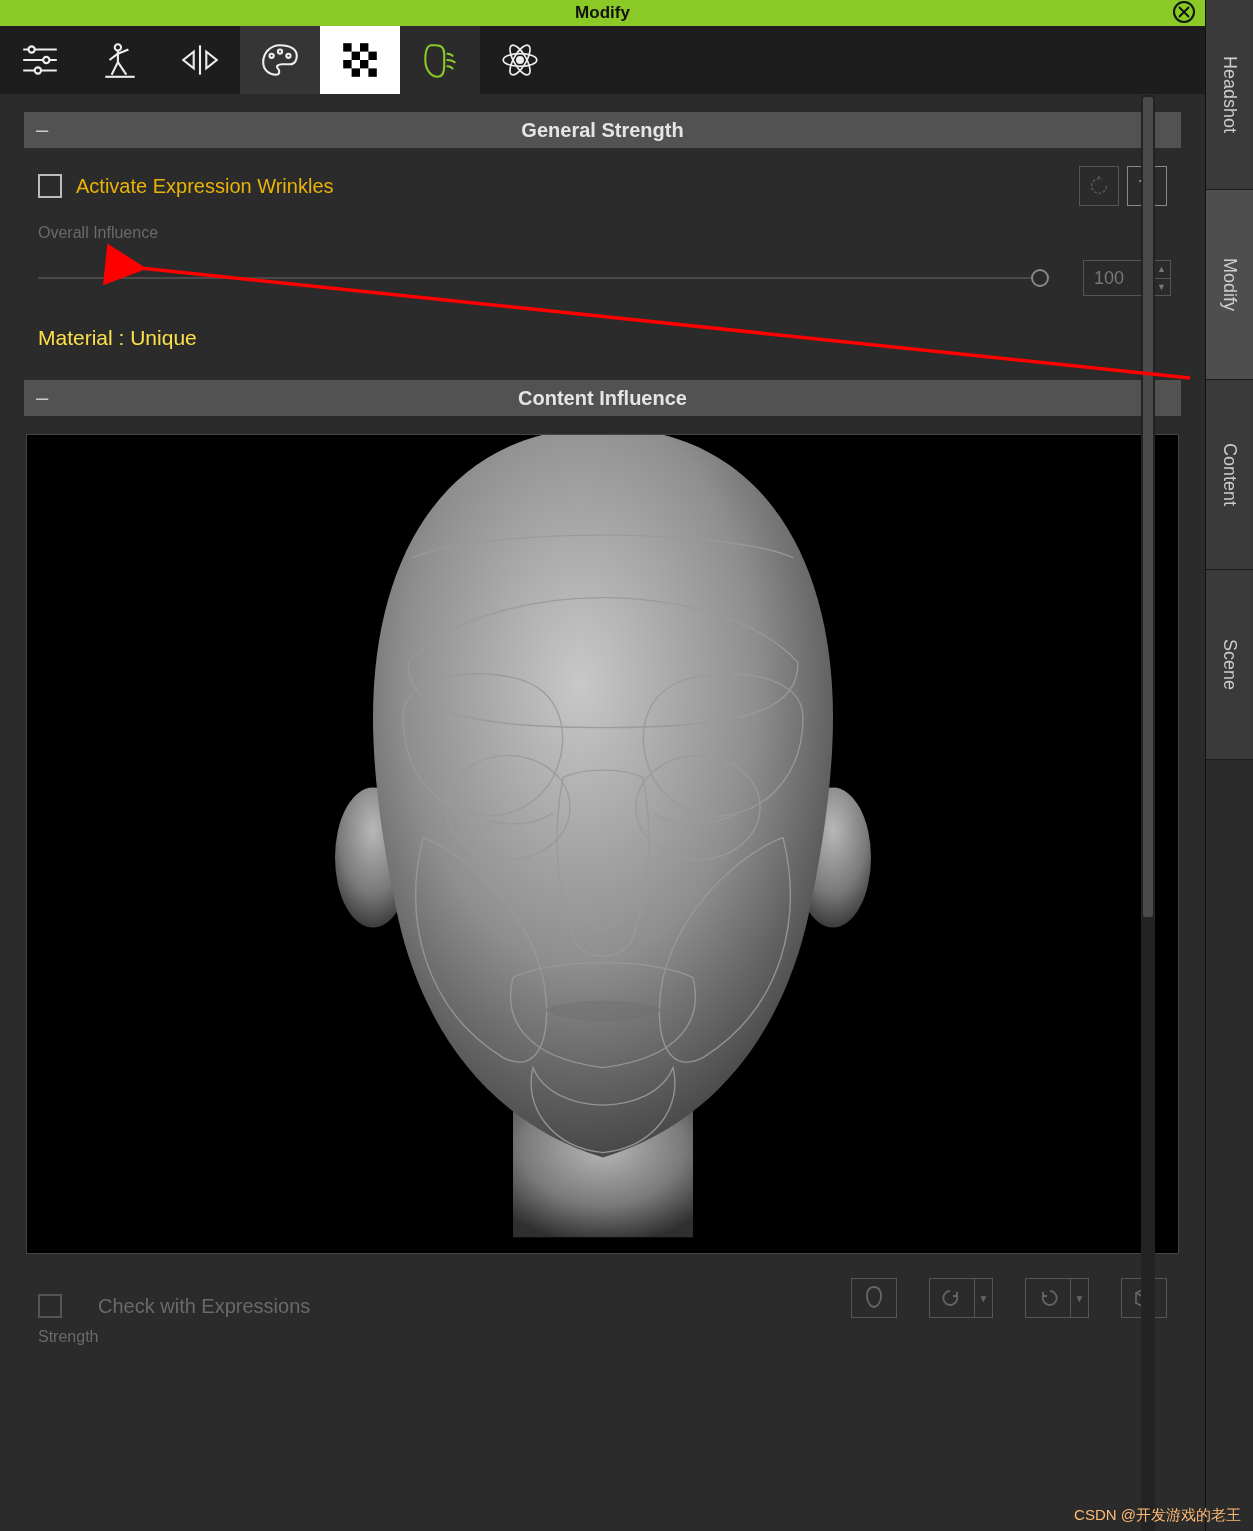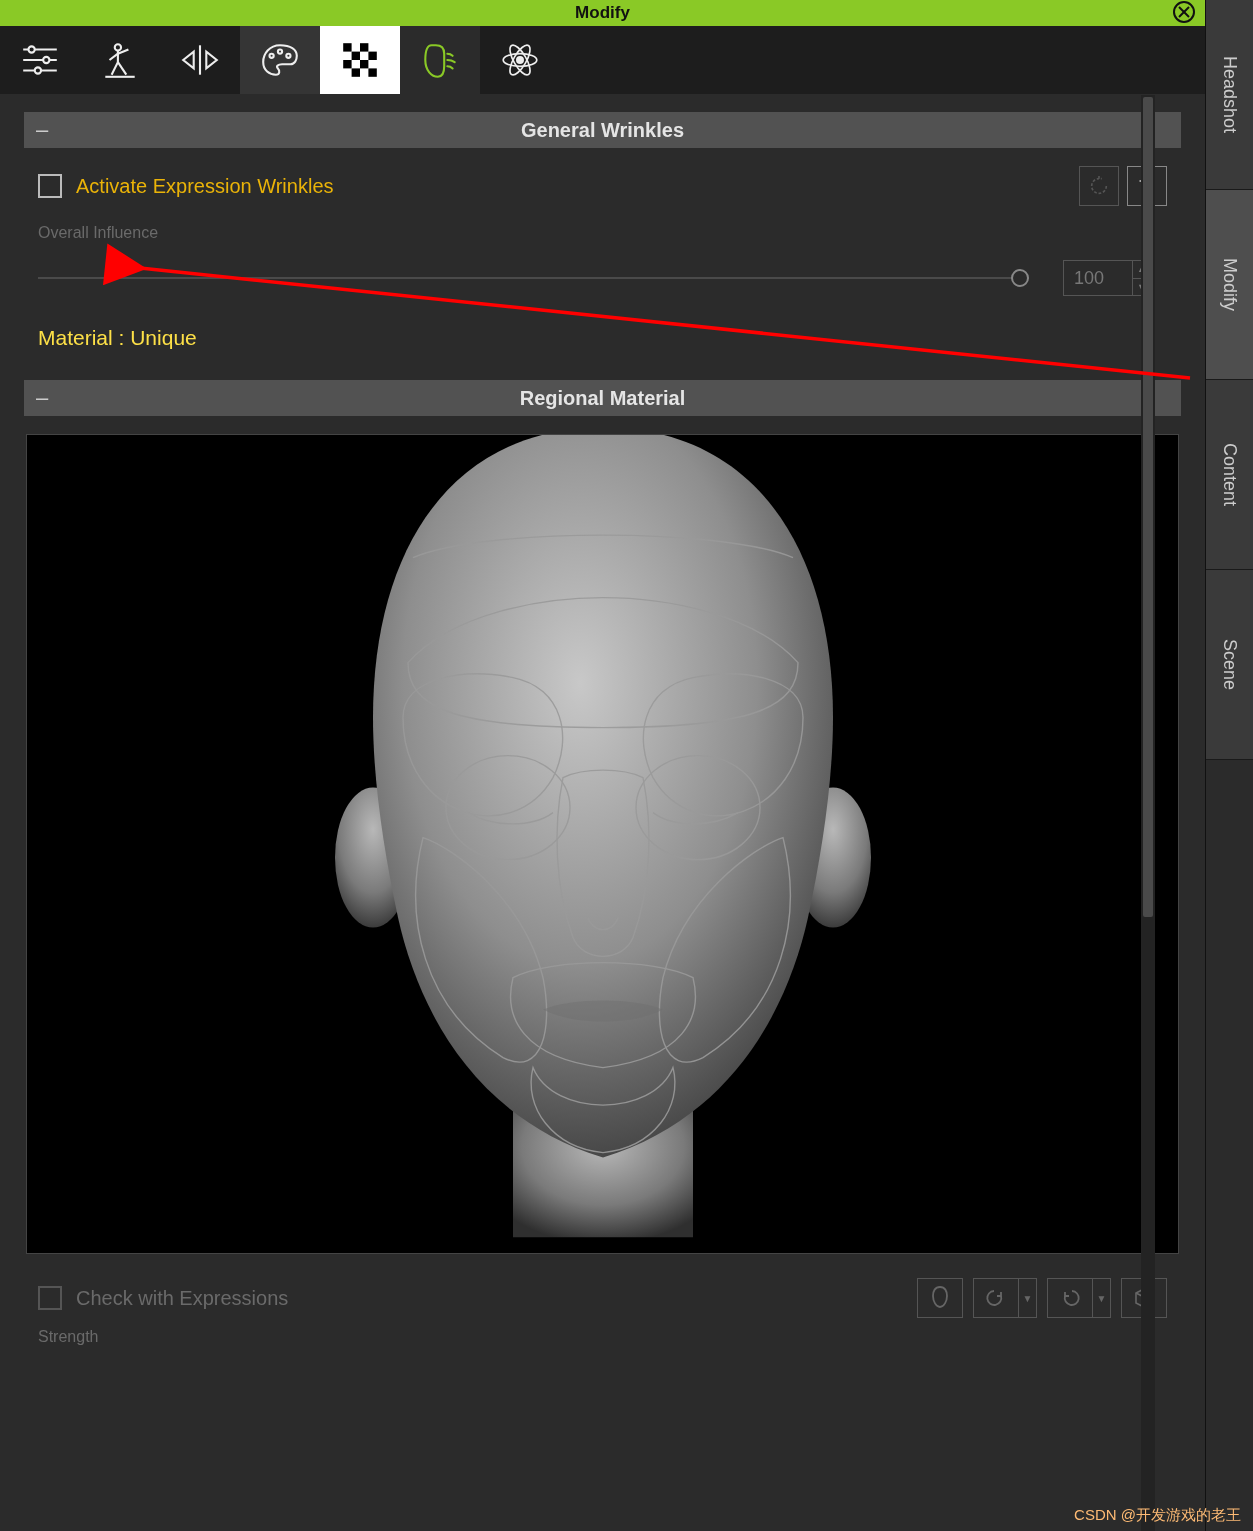--- a/index.html
+++ b/index.html
@@ -112,21 +112,21 @@
   .icon-btn.dim { border-color: #555; color: #555; }
   .spacer { flex: 1; }
   .label-dim {
     color: #6a6a6a;
     font-size: 16px;
     margin: 10px 14px;
   }
   .slider-row {
     display: flex;
     align-items: center;
-    margin: 18px 30px 30px 14px;
+    margin: 18px 10px 30px 14px;
     gap: 20px;
   }
   .slider-track {
     flex: 1;
     height: 2px;
     background: #4a4a4a;
     position: relative;
     margin-right: 14px;
   }
   .slider-thumb {
@@ -172,24 +172,25 @@
     position: relative;
     overflow: hidden;
   }
   .head-svg {
     position: absolute;
     left: 50%; top: 50%;
     transform: translate(-50%, -52%);
   }
   .bottom-row {
     display: flex;
-    align-items: center;
+    align-items: flex-end;
     margin: 24px 14px 6px 14px;
     font-size: 20px;
     color: #6a6a6a;
+    gap: 22px;
   }
   .bottom-row .checkbox { border-color: #555; }
   .btn-group {
     display: flex;
     align-items: center;
     border: 1px solid #555;
     height: 40px;
   }
   .btn-group .seg {
     width: 44px; height: 100%;
@@ -336,21 +337,21 @@
           <ellipse cx="20" cy="20" rx="16" ry="6" transform="rotate(60 20 20)"></ellipse>
           <ellipse cx="20" cy="20" rx="16" ry="6" transform="rotate(-60 20 20)"></ellipse>
         </svg>
       </div>
     </div>
 
     <div class="content">
 
       <div class="section-header">
         <span class="collapse">–</span>
-        <span>General Wrinkles</span>
+        <span>General Strength</span>
       </div>
 
       <div class="row">
         <div class="checkbox"></div>
         <span>Activate Expression Wrinkles</span>
         <div class="spacer"></div>
         <div class="icon-btn dim">
           <svg width="22" height="22" viewBox="0 0 24 24" stroke="#555" stroke-width="1.8" fill="none" stroke-dasharray="3 2">
             <path d="M20 12 A8 8 0 1 1 12 4"></path>
               <polyline points="12,1 12,4 15,4"></polyline>
@@ -379,21 +380,21 @@
               <div>▲</div>
               <div>▼</div>
             </div>
         </div>
       </div>
 
       <div class="material-text">Material : Unique</div>
 
       <div class="section-header">
         <span class="collapse">–</span>
-        <span>Regional Material</span>
+        <span>Content Influence</span>
       </div>
 
       <div class="viewport">
         <svg class="head-svg" width="700" height="820" viewBox="0 0 700 820">
           <defs>
             <radialGradient id="shade" cx="45%" cy="35%" r="70%">
               <stop offset="0%" stop-color="#c8c8c8"></stop>
               <stop offset="55%" stop-color="#8e8e8e"></stop>
               <stop offset="100%" stop-color="#3a3a3a"></stop>
             </radialGradient>

